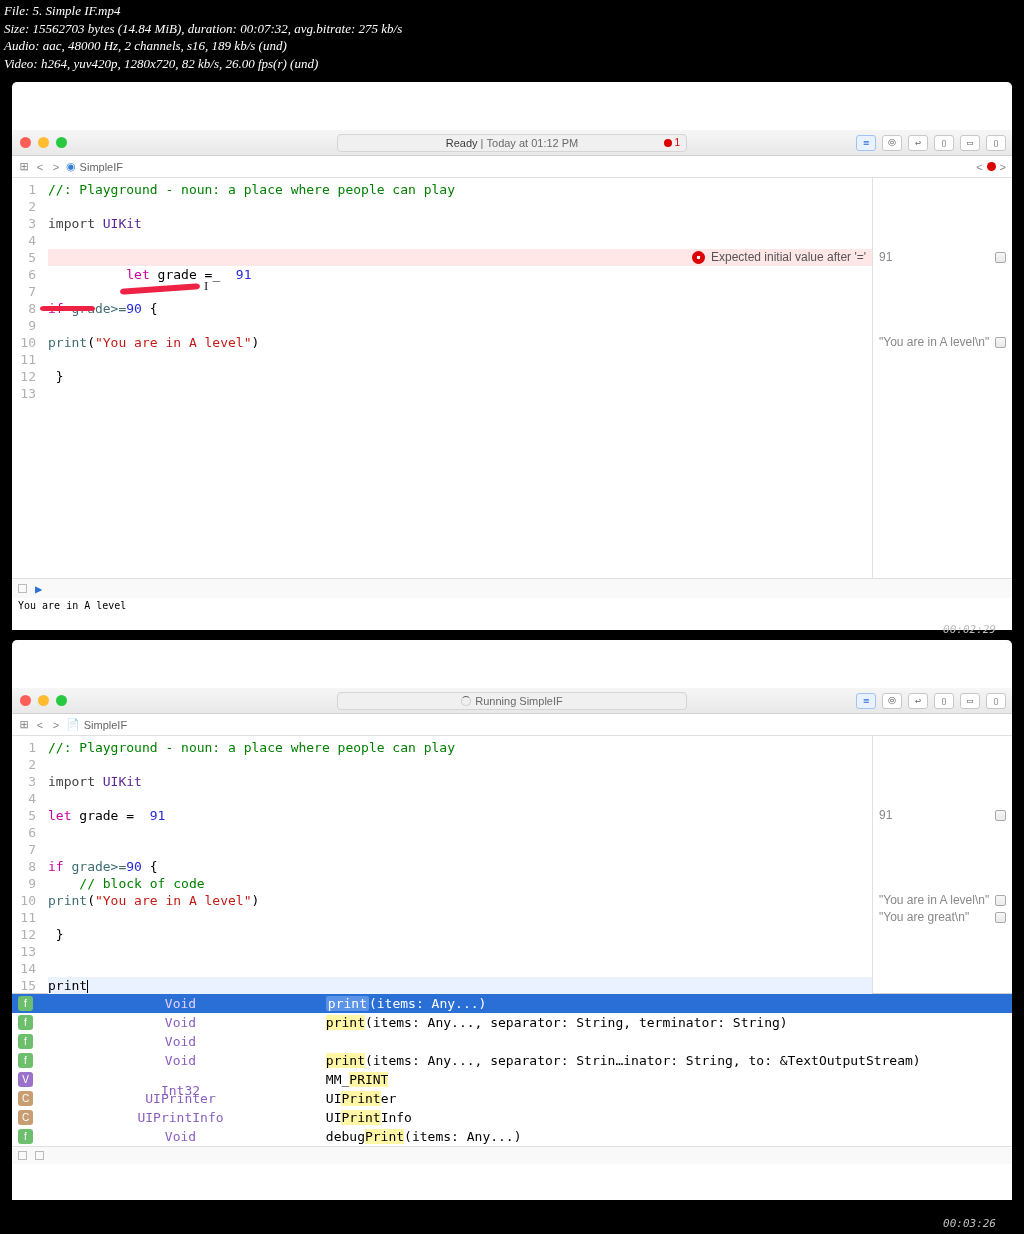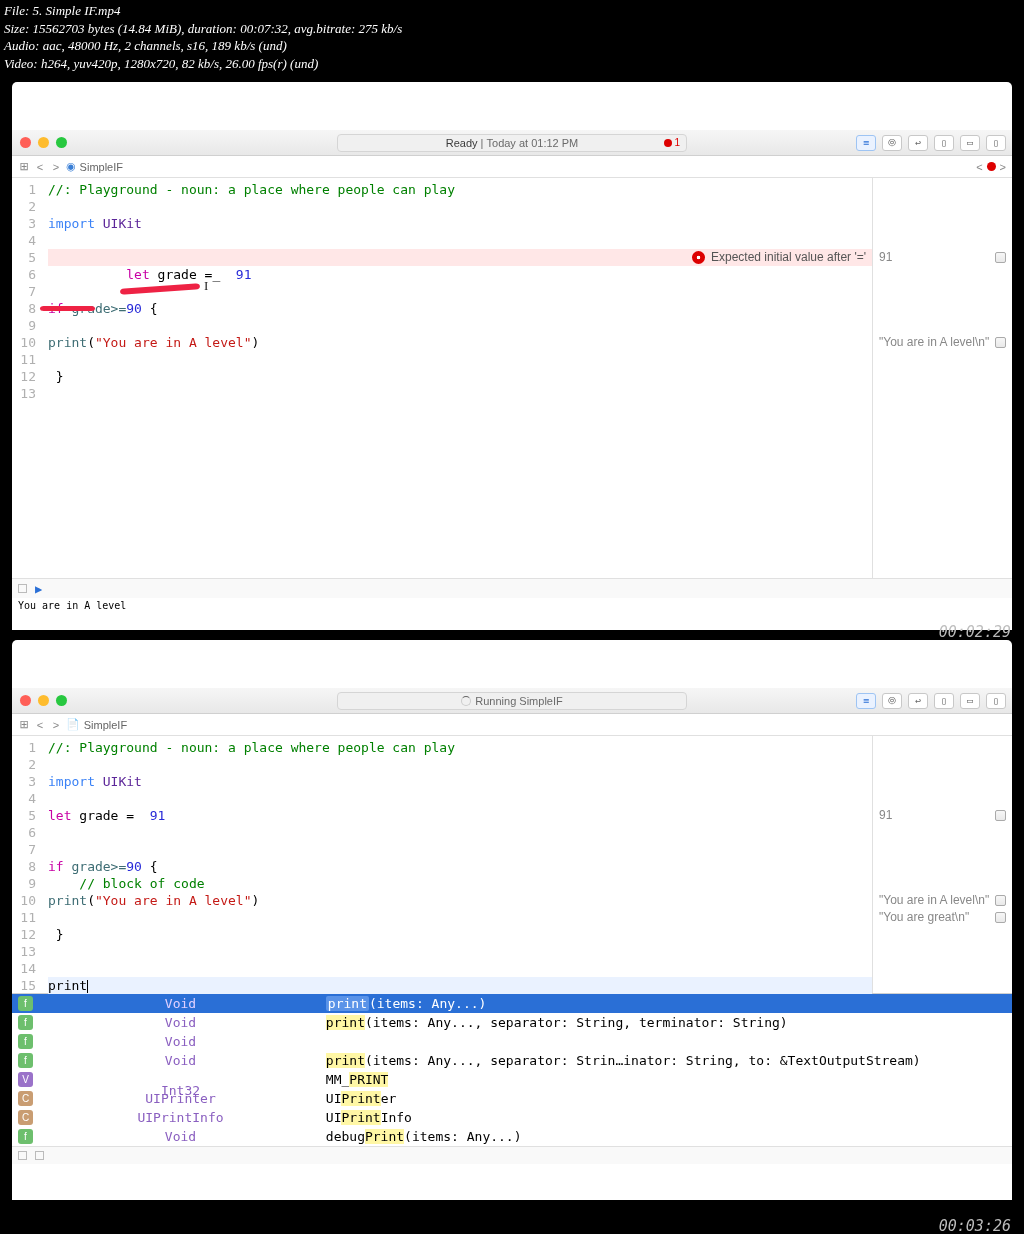--- a/index.html
+++ b/index.html
@@ -139,21 +139,21 @@
   }
   .err-badge::before {
     content: "";
     width: 13px; height: 13px; border-radius: 50%; background: #d00; display: inline-block;
     background-image: radial-gradient(#fff 20%, transparent 22%);
     color:#fff;
     text-align:center;
   }
   .tok-comment { color: #008000; }
   .tok-kw { color: #c800a4; font-weight: 500; }
-  .tok-import { color: #3b82f6; }
+  .tok-import { color: #404040; }
   .tok-type { color: #5c2699; }
   .tok-ident { color: #3e6d74; }
   .tok-num { color: #272ad8; }
   .tok-str { color: #c41a16; }
   .tok-func { color: #3e6d74; }
   .annotation {
     position: absolute;
     width: 80px;
     height: 6px;
     background: #e24;
@@ -188,23 +188,23 @@
   .debug-bar .play { color: #2a6fd6; font-size: 12px; }
   .console {
     padding: 2px 6px 16px 6px;
     font-family: 'Menlo', monospace;
     font-size: 10px;
     color: #000;
     background:#fff;
   }
   .timestamps {
     position: absolute;
-    right: 13px;
+    right: 28px;
     color: #bdbdbd;
-    font-size: 15px;
+    font-size: 11px;
     font-style: italic;
   }
   .current-input-line { background: #eaf2ff; }
   .autocomplete {
     font-family: 'Menlo', monospace;
     font-size: 13px;
     line-height: 19px;
     border-top: 1px solid #d0d0d0;
     background: #fff;
   }

